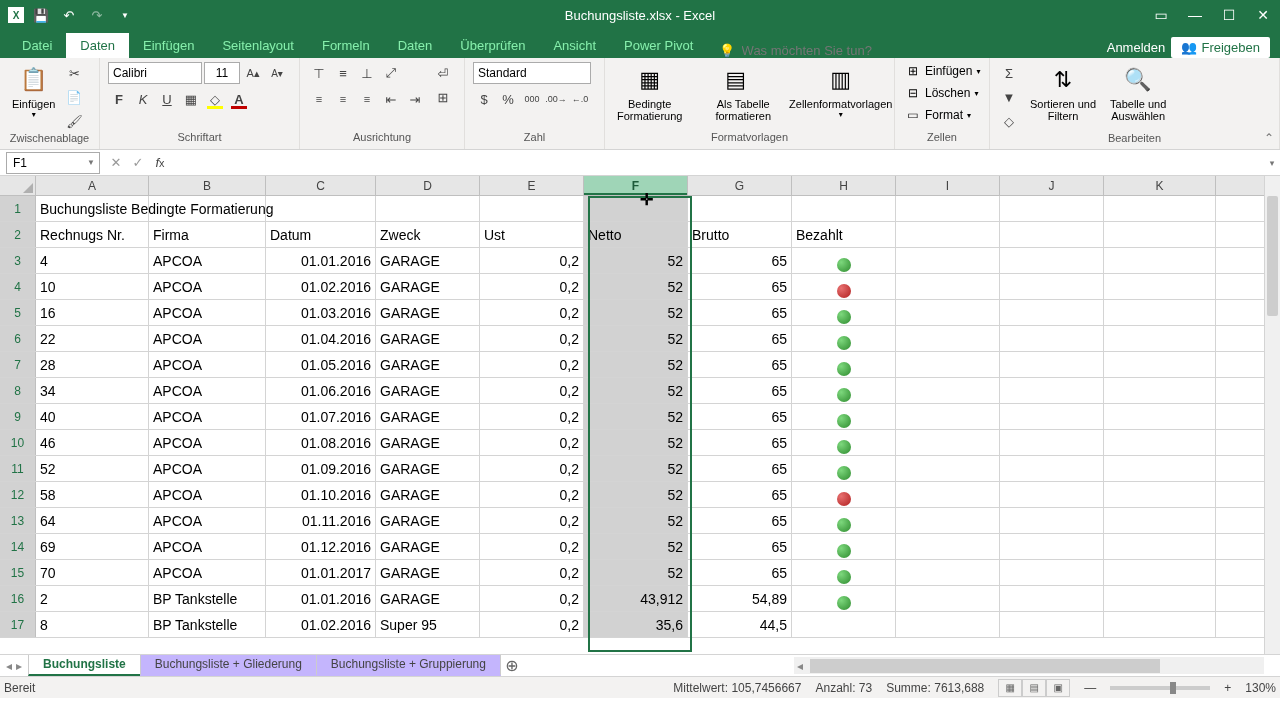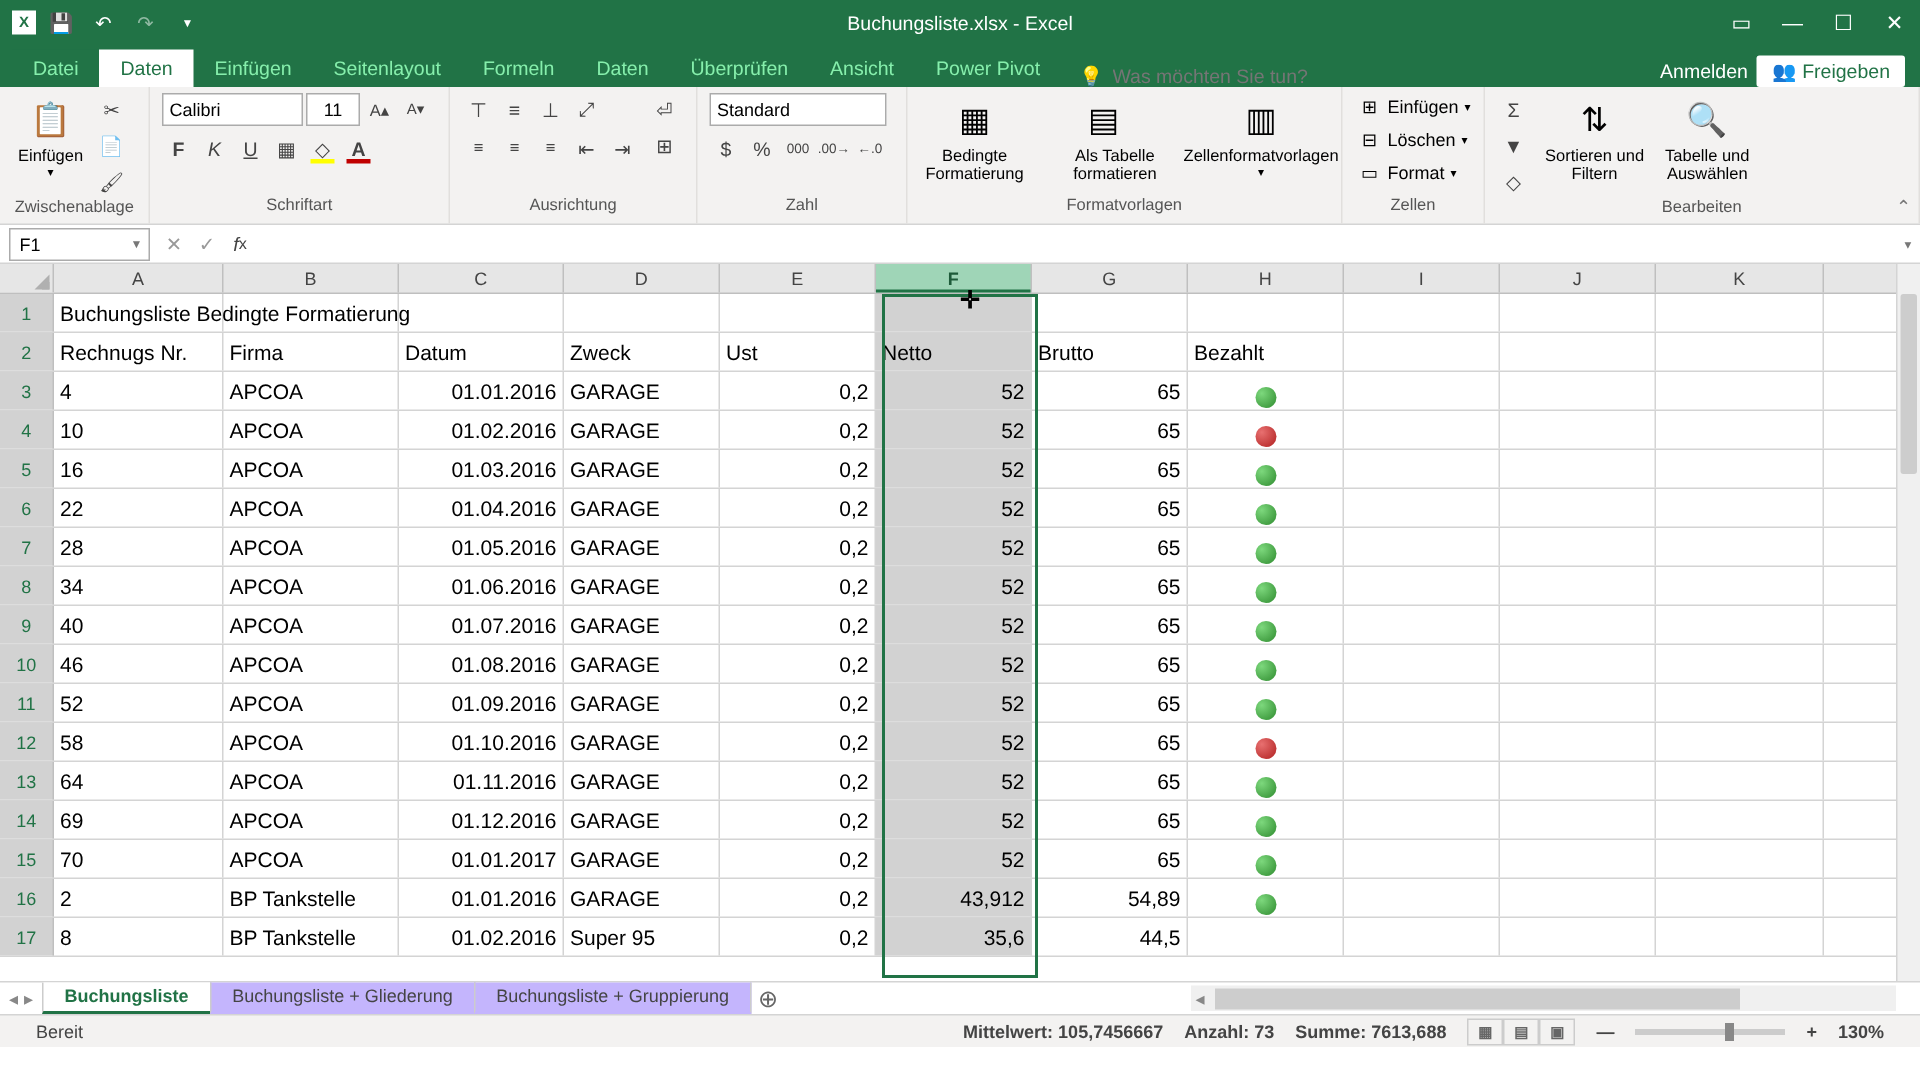--- a/index.html
+++ b/index.html
@@ -83,22 +83,22 @@
 
 .sheet-tabs { height: 22px; background: #fff; border-top: 1px solid #d4d4d4; display: flex; align-items: stretch; position: relative; }
 .tab-nav { display: flex; align-items: center; padding: 0 6px; gap: 4px; color: #888; }
 .sheet-tab { padding: 2px 14px; border: 1px solid #ccc; border-top: none; border-bottom: 2px solid transparent; background: #c4b5fd; font-size: 12px; color: #444; cursor: pointer; margin-right: -1px; }
 .sheet-tab.active { color: #217346; font-weight: 600; border-bottom: 2px solid #217346; background: #fff; }
 .add-sheet { width: 24px; display: flex; align-items: center; justify-content: center; color: #666; font-size: 16px; cursor: pointer; }
 .hscroll-area { position: absolute; right: 16px; width: 470px; top: 2px; bottom: 2px; background: #f0f0f0; display: flex; align-items: center; }
 .hthumb { width: 350px; height: 14px; background: #cdcdcd; margin-left: 4px; }
 
 
-.status-bar { height: 22px; background: #f3f2f1; border-top: 1px solid #d4d4d4; display: flex; align-items: center; font-size: 12px; color: #444; padding: 0 24px; justify-content: space-between; }
-.status-right { display: flex; align-items: center; gap: 14px; font-weight: bold; }
+.status-bar { height: 22px; background: #f3f2f1; border-top: 1px solid #d4d4d4; display: flex; align-items: center; font-size: 12px; color: #444; padding: 0 4px; justify-content: space-between; }
+.status-right { display: flex; align-items: center; gap: 14px; }
 .view-btns { display: flex; gap: 0; }
 .view-btn { width: 24px; height: 18px; border: 1px solid #ccc; display: flex; align-items: center; justify-content: center; font-size: 10px; color: #666; }
 .zoom-slider { width: 100px; height: 4px; background: #ccc; position: relative; }
 .zoom-slider .zthumb { position: absolute; left: 60%; top: -4px; width: 6px; height: 12px; background: #888; }
 
 
 .cA { width: 113px; } .cB { width: 117px; } .cC { width: 110px; } .cD { width: 104px; }
 .cE { width: 104px; } .cF { width: 104px; } .cG { width: 104px; } .cH { width: 104px; }
 .cI { width: 104px; } .cJ { width: 104px; } .cK { width: 112px; }
 </style>

